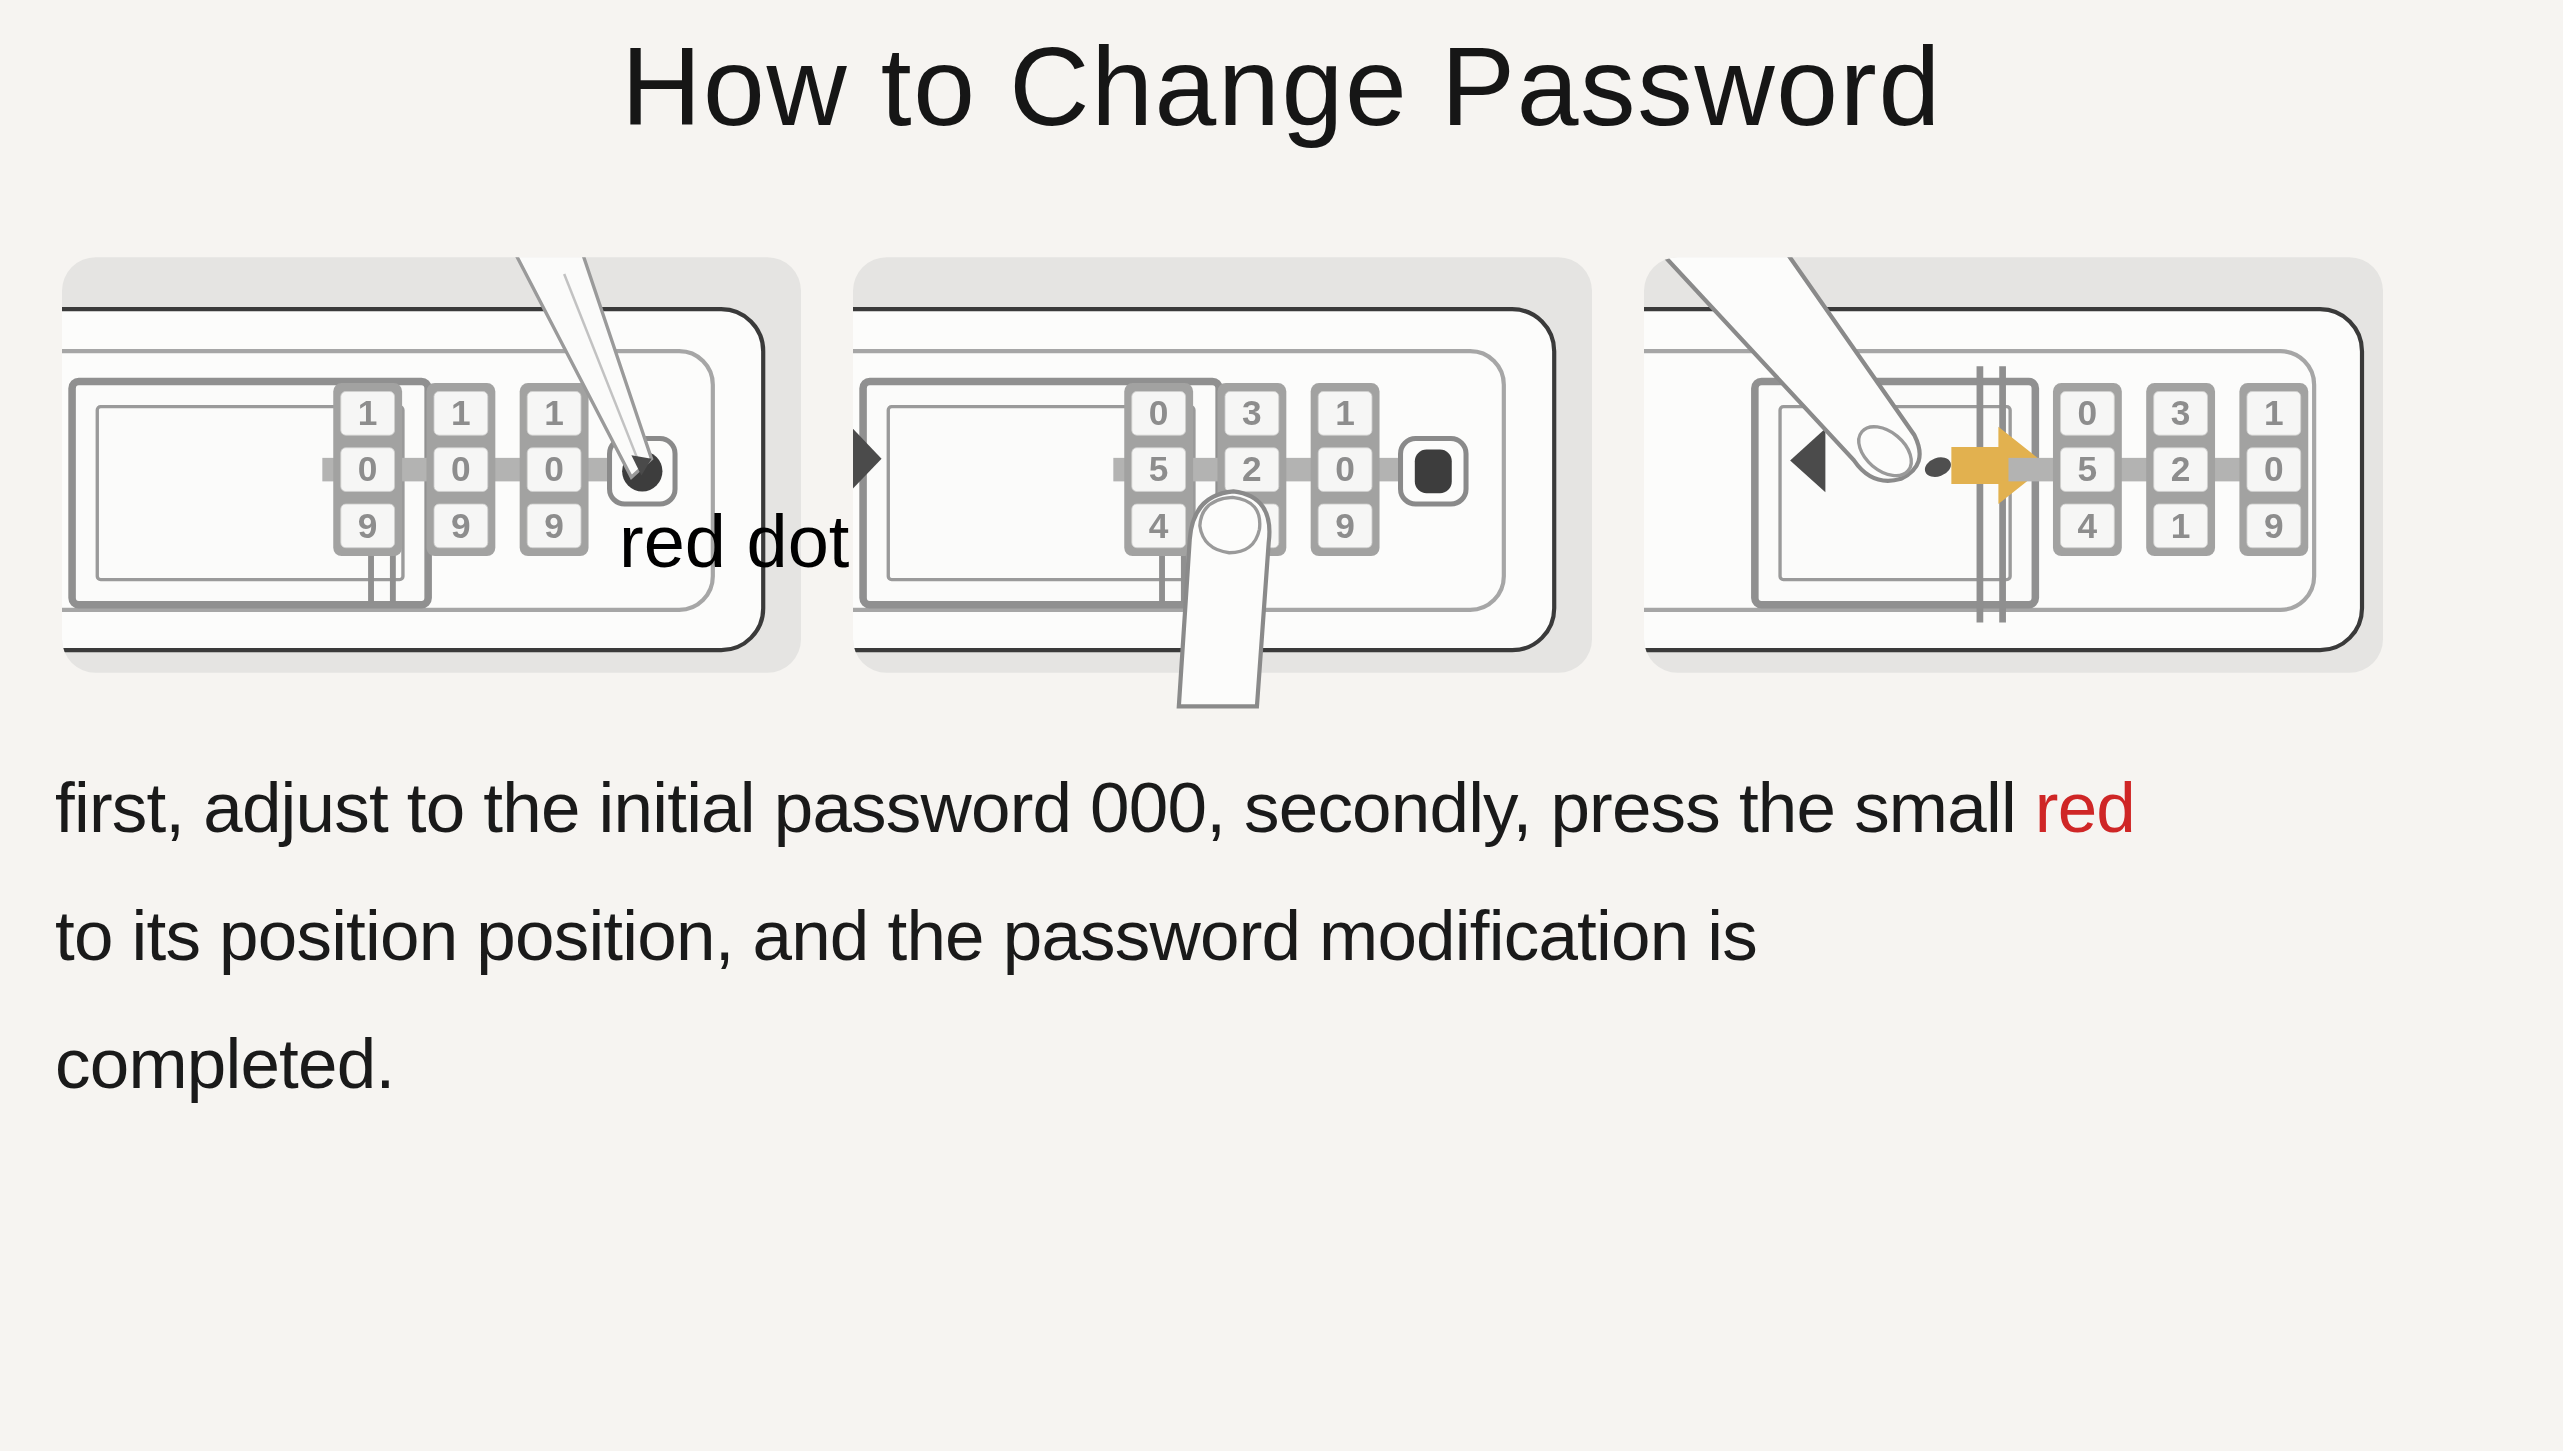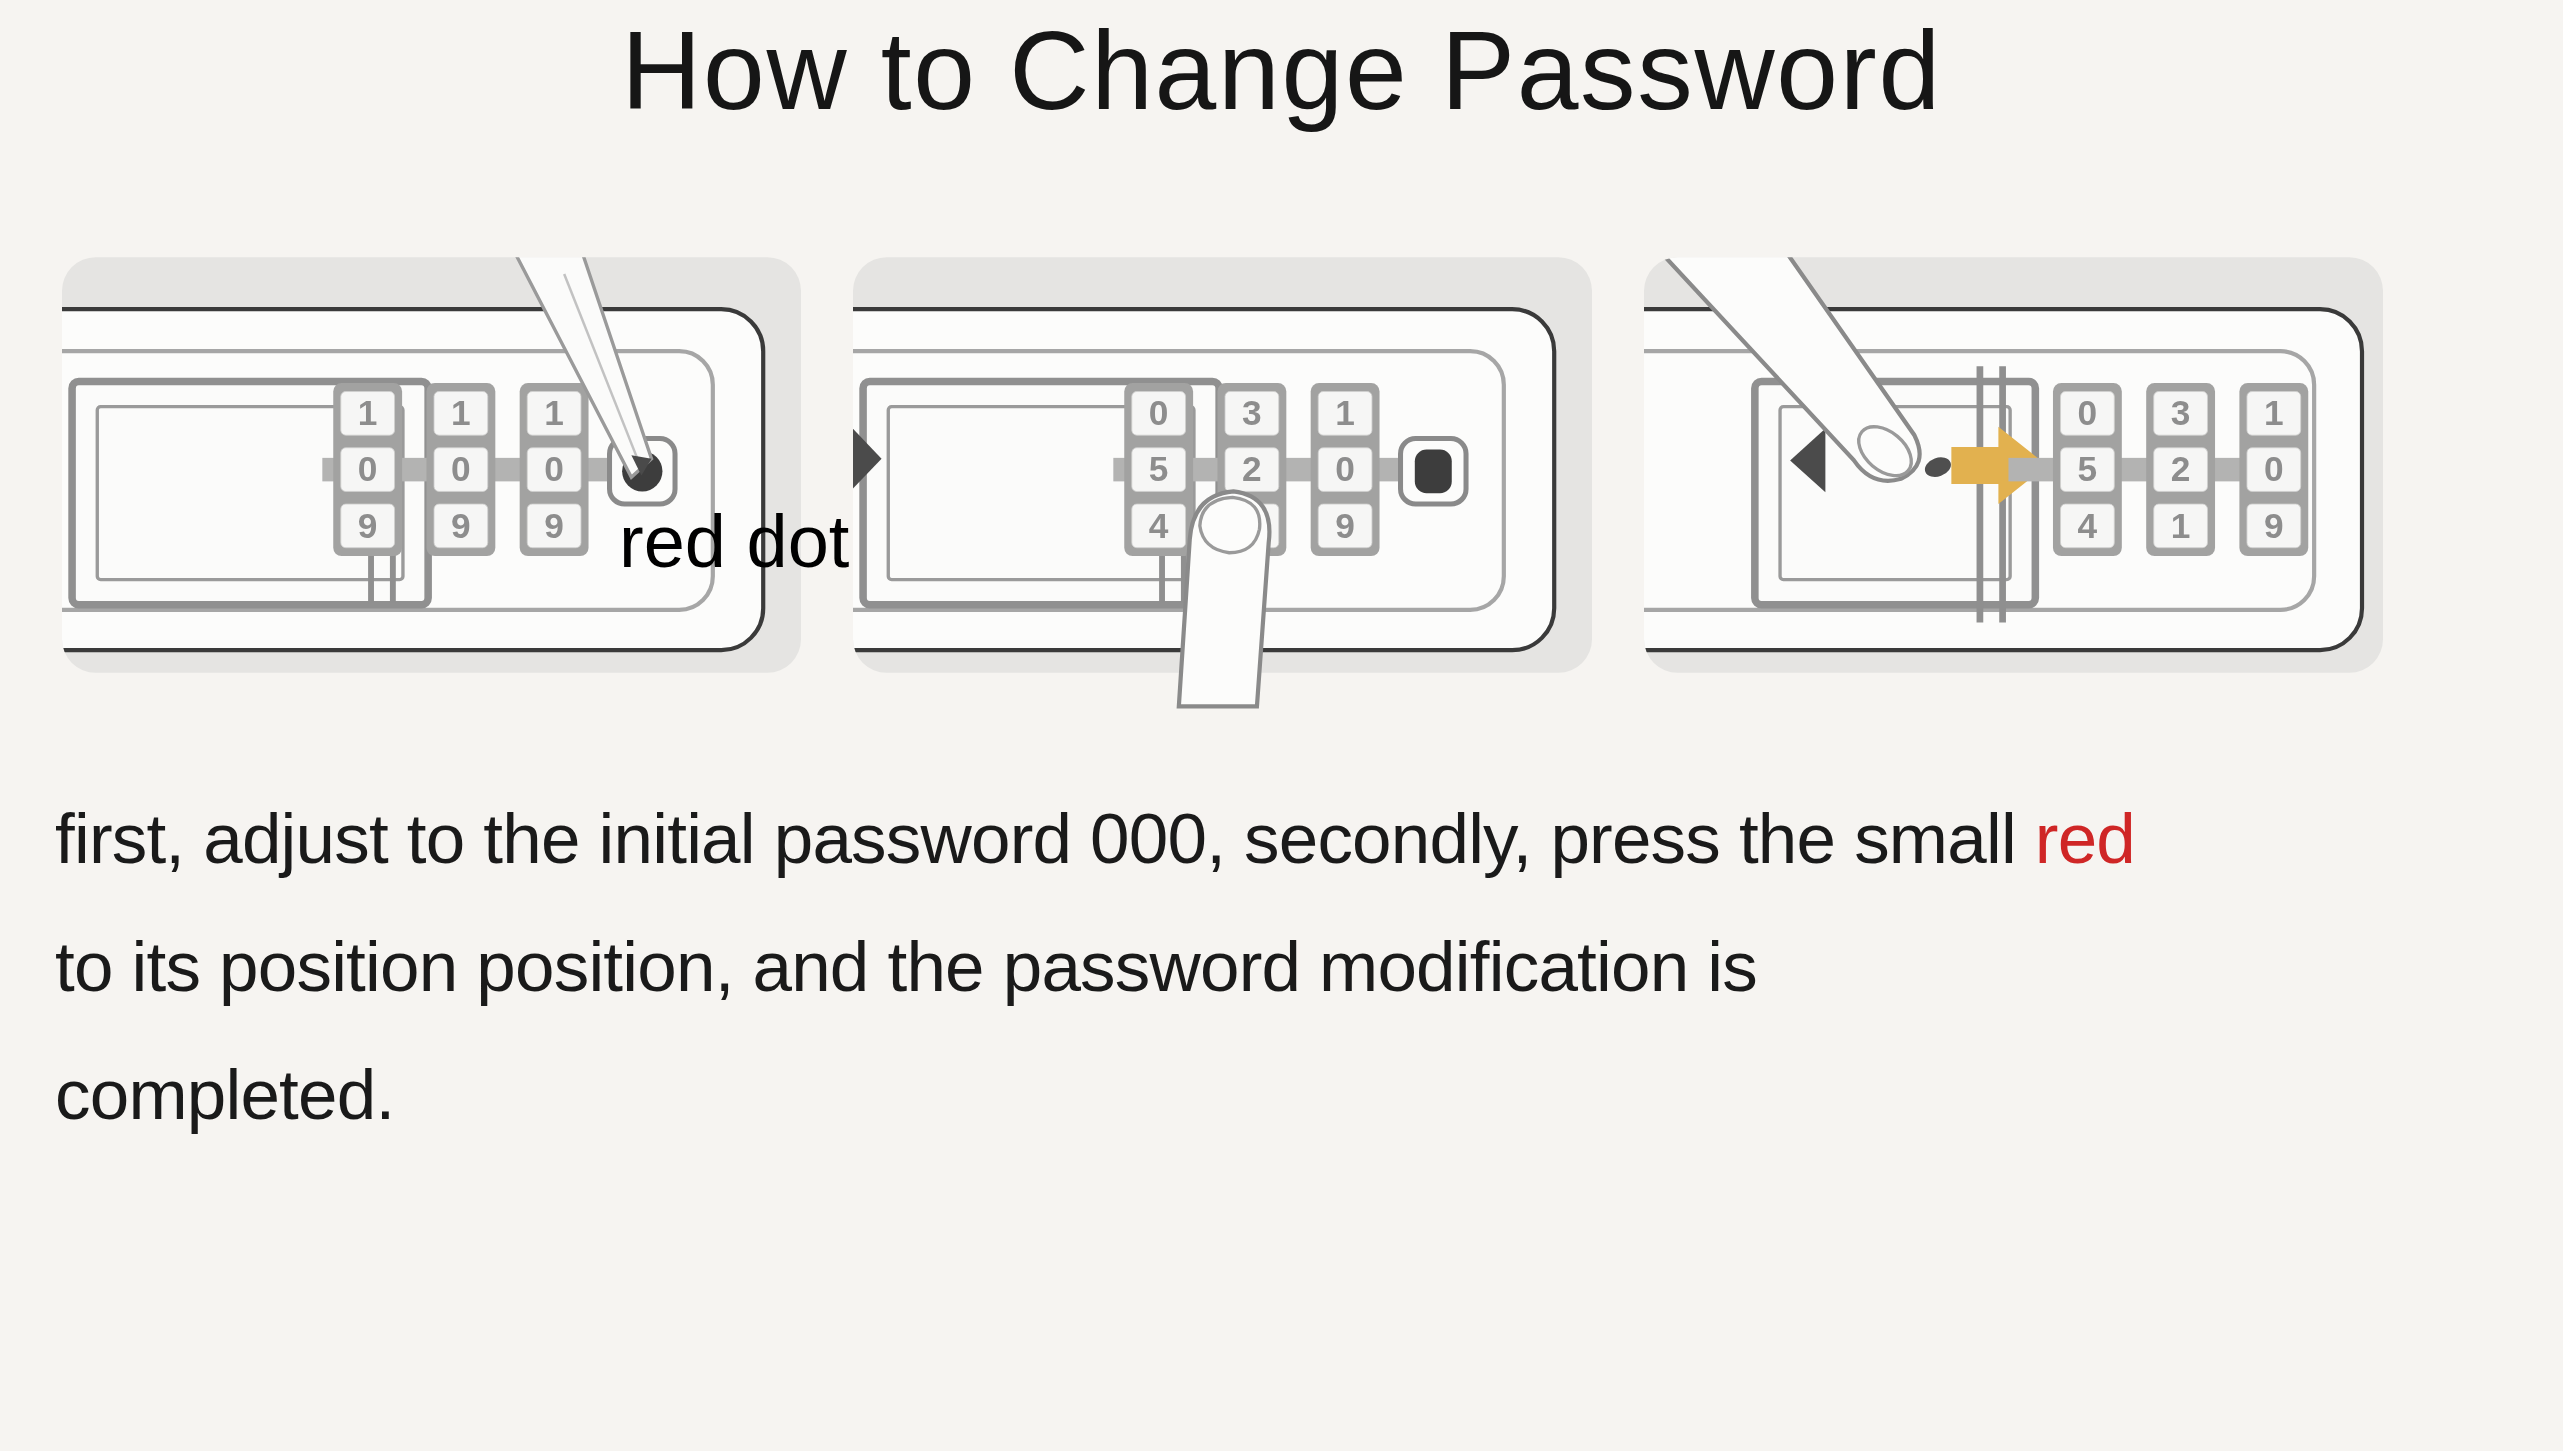--- a/index.html
+++ b/index.html
@@ -4,36 +4,36 @@
 <style>
   html,body{margin:0;padding:0;}
   #screen{
     position:relative;
     width:2563px;height:1451px;
     background:#f6f4f1;
     font-family:"Liberation Sans", sans-serif;
     overflow:hidden;
   }
   .title{
-    position:absolute;top:7px;left:0;right:0;
+    position:absolute;top:23px;left:0;right:0;
     text-align:center;
     font-size:111px;letter-spacing:1.7px;
     color:#161616;font-weight:400;
   }
   .panel{position:absolute;top:257px;width:739px;height:416px;}
   .panel svg{display:block;overflow:visible;}
   #panel1{left:62px;}
   #panel2{left:853px;}
   #panel3{left:1644px;}
   .red-dot-label{
     position:absolute;left:619px;top:499px;
     font-size:74px;color:#000000;white-space:nowrap;z-index:6;
   }
   .instructions{
-    position:absolute;left:55px;top:775px;width:2503px;
+    position:absolute;left:55px;top:744px;width:2503px;
     font-size:71px;line-height:128px;letter-spacing:-0.8px;
     color:#1a1a1a;
   }
   .instructions .line{white-space:nowrap;}
   .red-word{color:#cf2626;}
   .dg{
     font-size:42px;font-weight:700;fill:#8d8d8d;
     text-anchor:middle;font-family:"Liberation Sans", sans-serif;
   }
 </style>

